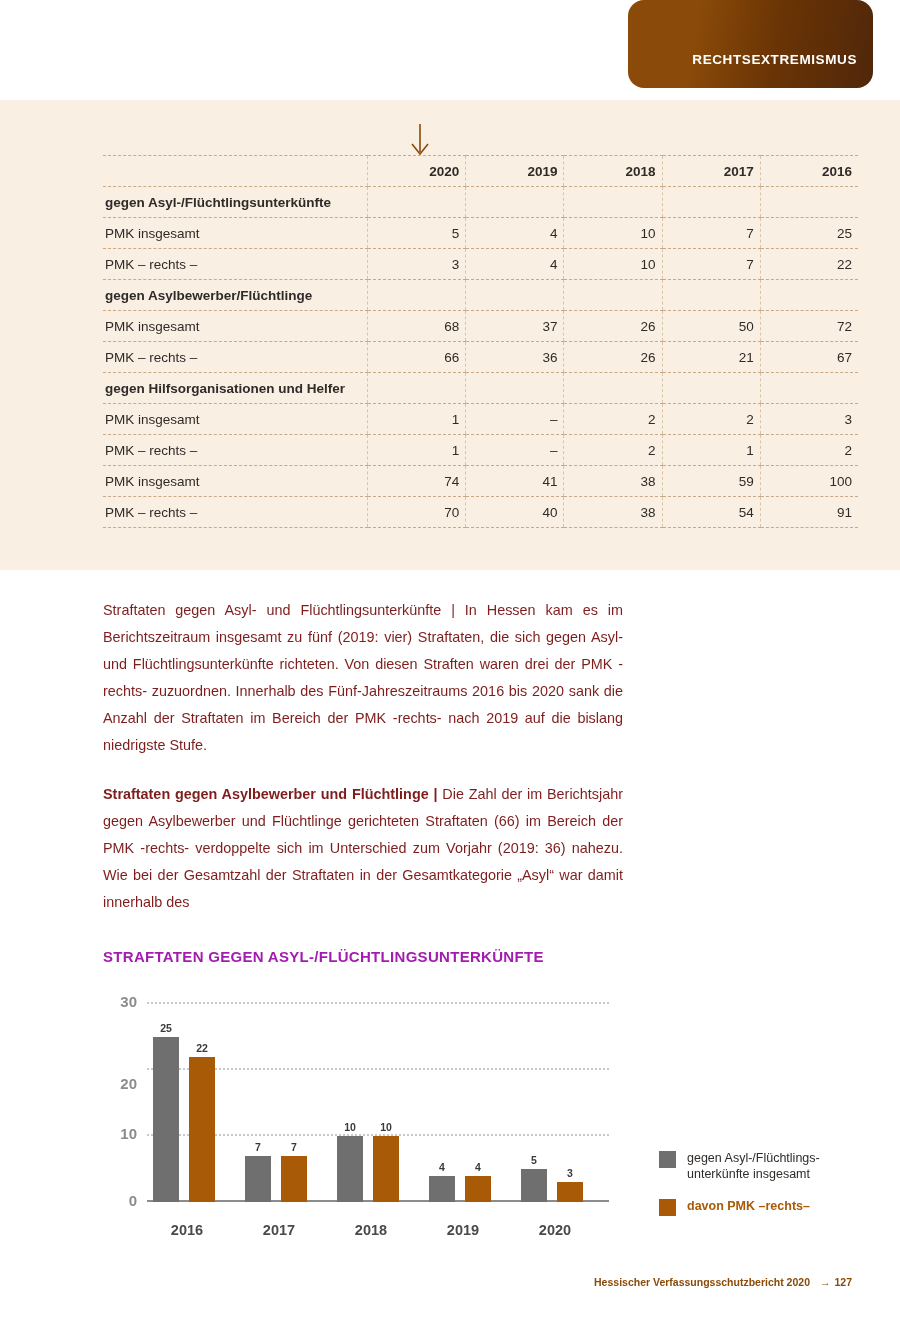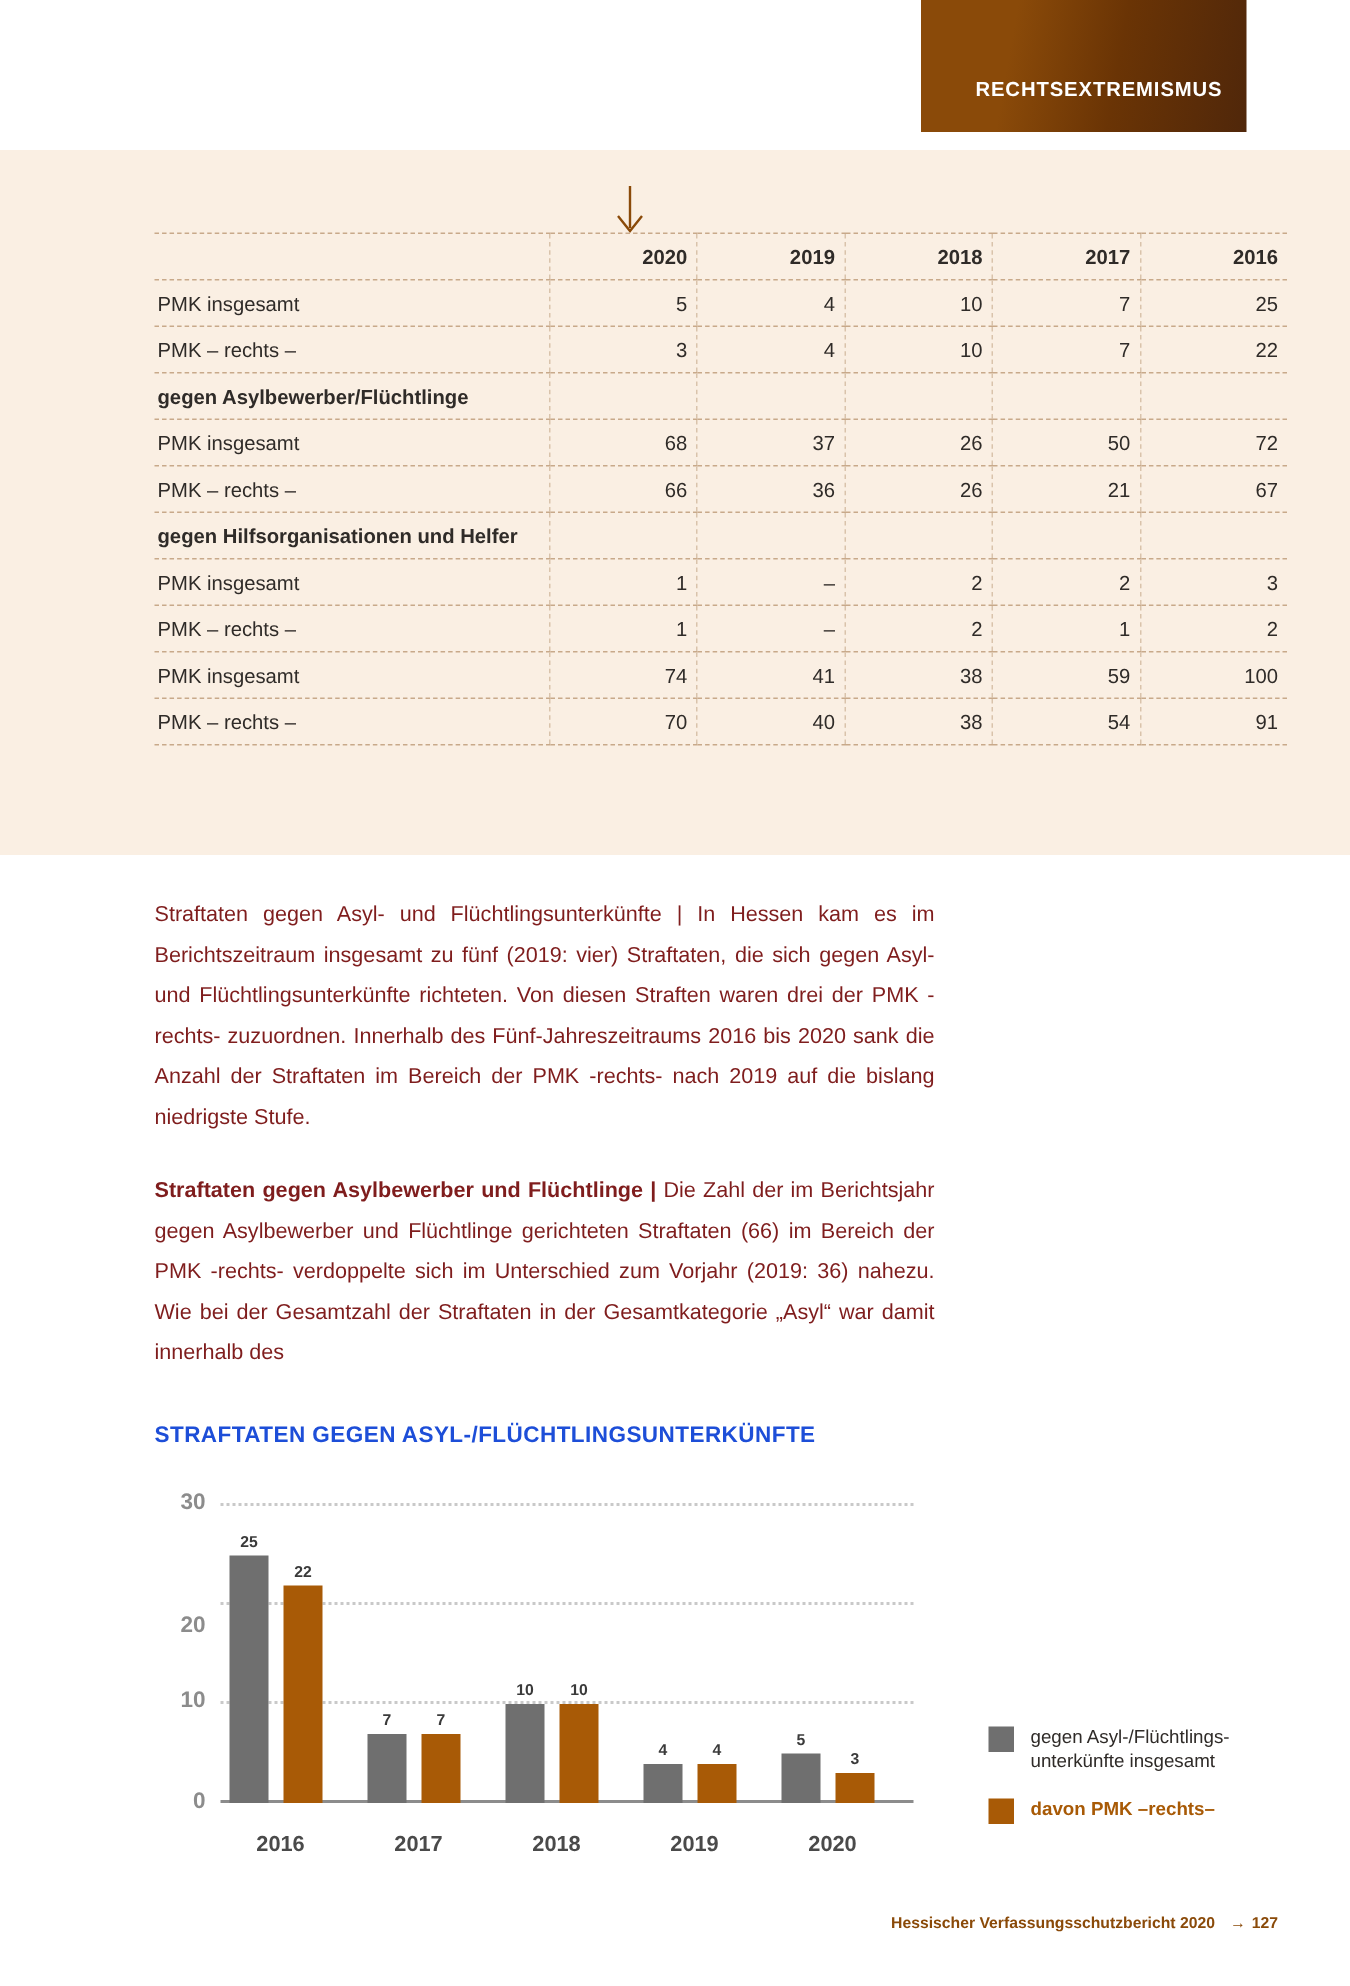--- a/index.html
+++ b/index.html
@@ -13,24 +13,25 @@
     font-family: "Liberation Sans", sans-serif;
     color: #2b2b2b;
     position: relative;
     overflow: hidden;
   }
 
   
   .header-tab {
     position: absolute;
     top: 0;
-    left: 614px;
-    width: 217px;
+    left: 628px;
+    width: 245px;
     height: 88px;
     background: linear-gradient(100deg, #8a4a09 0%, #8a4a09 28%, #6a3405 60%, #50270a 100%);
+    border-radius: 16px;
   }
   .header-tab .tab-label {
     position: absolute;
     right: 16px;
     bottom: 21px;
     color: #ffffff;
     font-size: 13.5px;
     font-weight: bold;
     letter-spacing: 0.6px;
   }
@@ -115,21 +116,21 @@
   .body-text b { font-weight: bold; }
 
   
   .chart-title {
     position: absolute;
     left: 103px;
     top: 948px;
     font-size: 15px;
     font-weight: bold;
     letter-spacing: 0.3px;
-    color: #1d4ed8;
+    color: #a21caf;
   }
   .chart-area {
     position: absolute;
     left: 103px;
     top: 990px;
     width: 700px;
     height: 260px;
   }
   .y-label {
     position: absolute;
@@ -247,20 +248,28 @@
     <tbody>
       <tr class="head">
         <td class="lbl"></td>
         <td class="num">2020</td>
         <td class="num">2019</td>
         <td class="num">2018</td>
         <td class="num">2017</td>
         <td class="num">2016</td>
       </tr>
 
+      <tr class="section">
+        <td class="lbl">gegen Asyl-/Flüchtlingsunterkünfte</td>
+        <td class="num"></td>
+        <td class="num"></td>
+        <td class="num"></td>
+        <td class="num"></td>
+        <td class="num"></td>
+      </tr>
       <tr>
         <td class="lbl">PMK insgesamt</td>
         <td class="num">5</td>
         <td class="num">4</td>
         <td class="num">10</td>
         <td class="num">7</td>
         <td class="num">25</td>
       </tr>
       <tr>
         <td class="lbl">PMK – rechts –</td>

